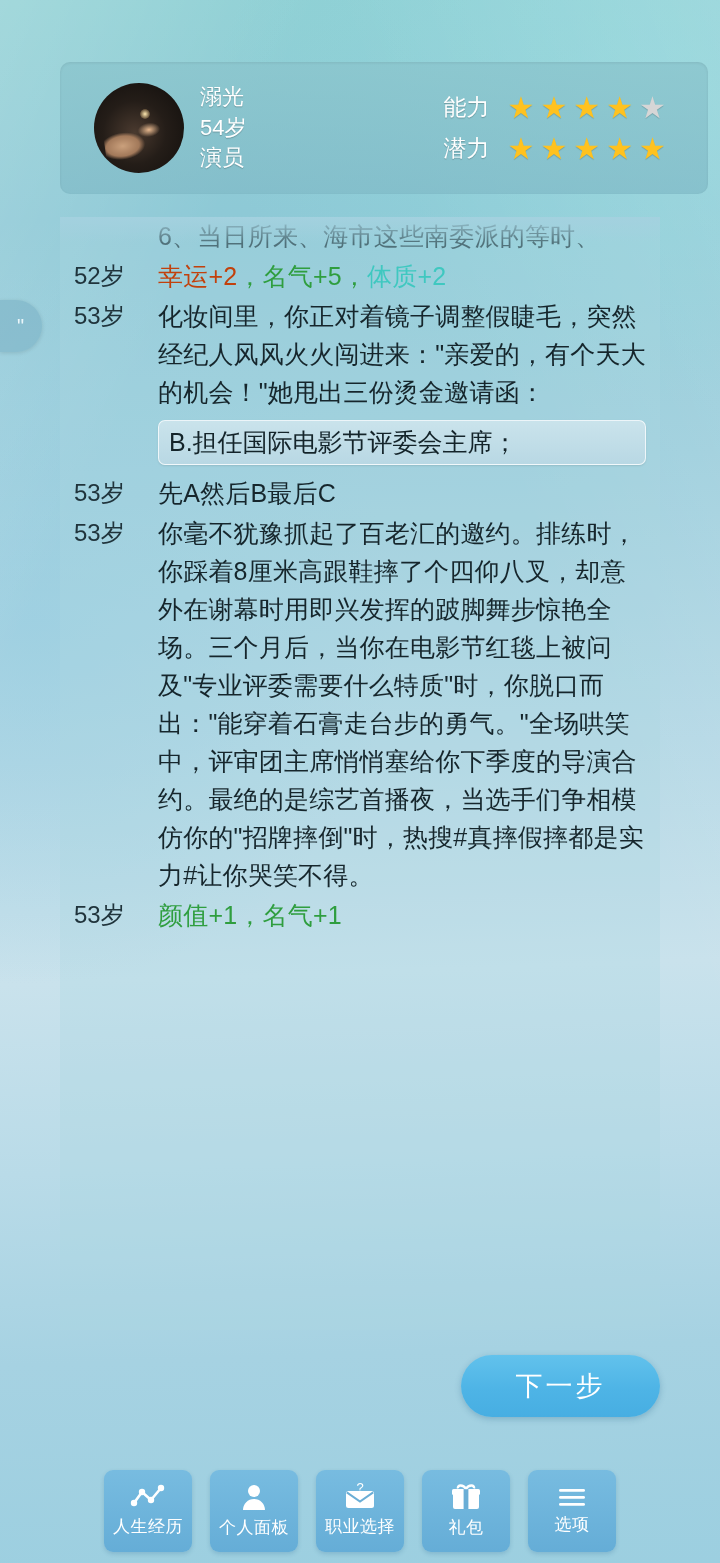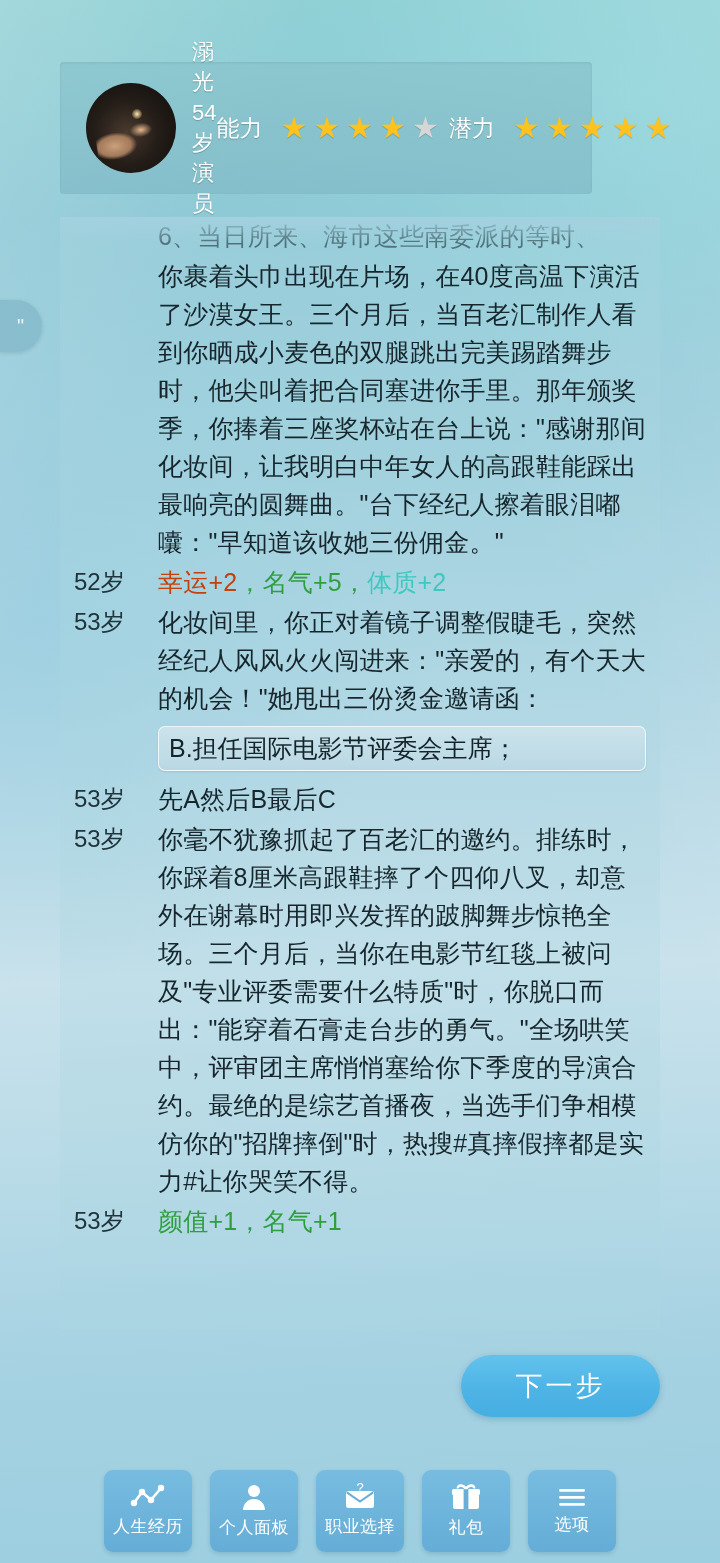--- a/index.html
+++ b/index.html
@@ -36,26 +36,26 @@
     color: #eaf6fa;
     font-size: 20px;
     letter-spacing: 1px;
     box-shadow: 0 1px 4px rgba(0,0,0,0.12);
   }
 
   
   .card {
     position: absolute;
     left: 60px; top: 62px;
-    width: 532px; height: 132px;
+    width: 648px; height: 132px;
     background: linear-gradient(180deg, rgba(139,197,205,0.80), rgba(128,186,199,0.72));
-    border-radius: 4px;
+    border-radius: 10px;
     display: flex;
     align-items: center;
-    padding: 0 20px;
+    padding: 0 28px;
     box-shadow: 0 1px 3px rgba(0,0,0,0.08) inset;
   }
   .avatar {
     width: 90px; height: 90px;
     border-radius: 50%;
     background: radial-gradient(circle at 45% 55%, #4a3a2f 0%, #241d18 45%, #100d0b 100%);
     overflow: hidden;
     position: relative;
     flex: 0 0 auto;
     margin-left: 6px;
@@ -79,21 +79,21 @@
   .who {
     margin-left: 16px;
     color: #ffffff;
     line-height: 1.38;
     font-size: 22px;
     text-shadow: 0 1px 1px rgba(0,0,0,0.22);
   }
   .stats {
     margin-left: auto;
     margin-right: 14px;
-    display: flex; gap: 10px;
+    display: flex; flex-direction: column; gap: 10px;
   }
   .stat-row { display: flex; align-items: center; }
   .stat-label {
     color: #ffffff; font-size: 23px; margin-right: 12px;
     text-shadow: 0 1px 1px rgba(0,0,0,0.22);
     min-width: 52px;
   }
   .stars { display: flex; gap: 6px; }
   .star { font-size: 30px; line-height: 1; color: #d6d6d6; text-shadow: 0 1px 1px rgba(0,0,0,0.18); }
   .star.on { color: #ffc21f; }
@@ -230,24 +230,20 @@
 </div>
 
 <div class="log">
   <div class="clip-top"></div>
 
   <div class="row">
     <div class="age"></div>
     <div class="body partial">6、当日所来、海市这些南委派的等时、</div>
   </div>
 
-  <div class="row">
-    <div class="age"></div>
-    <div class="body">你裹着头巾出现在片场，在40度高温下演活了沙漠女王。三个月后，当百老汇制作人看到你晒成小麦色的双腿跳出完美踢踏舞步时，他尖叫着把合同塞进你手里。那年颁奖季，你捧着三座奖杯站在台上说："感谢那间化妆间，让我明白中年女人的高跟鞋能踩出最响亮的圆舞曲。"台下经纪人擦着眼泪嘟囔："早知道该收她三份佣金。"</div>
-  </div>
 
   <div class="row">
     <div class="age">52岁</div>
     <div class="body eff">
       <span class="luck">幸运+2</span><span class="sep">，</span><span class="fame">名气+5</span><span class="sep">，</span><span class="health">体质+2</span>
     </div>
   </div>
 
   <div class="row">
     <div class="age">53岁</div>

